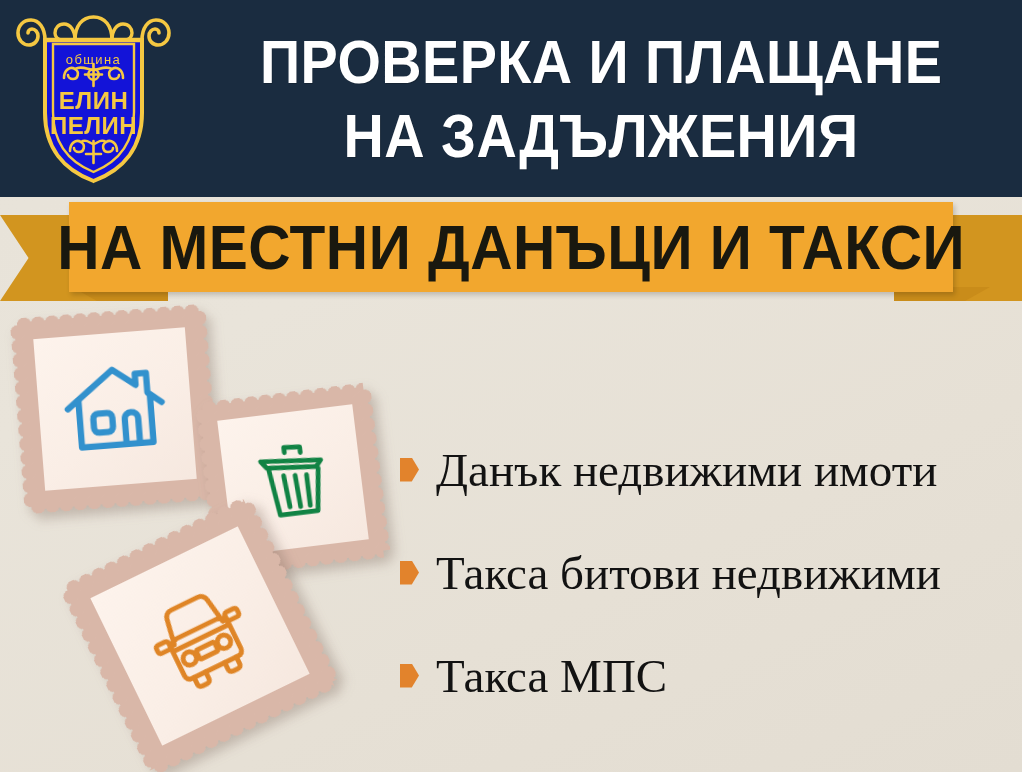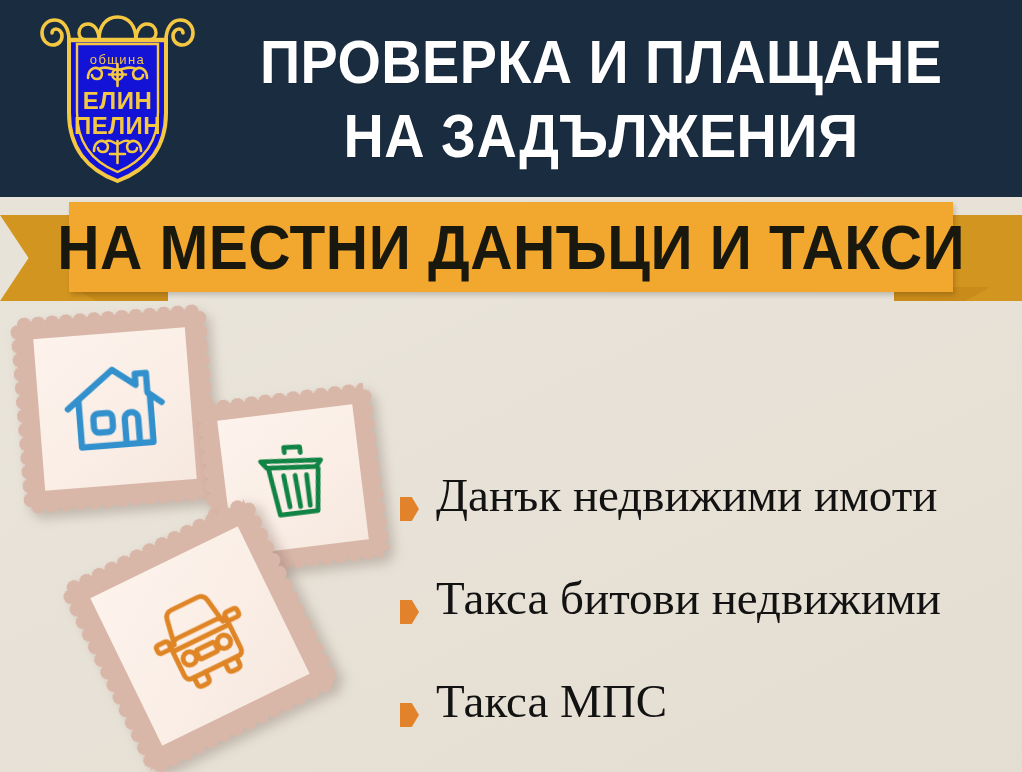--- a/index.html
+++ b/index.html
@@ -25,21 +25,21 @@
     left: 0;
     top: 0;
     width: 1022px;
     height: 197px;
     background: #1a2c40;
     z-index: 10;
   }
 
   .crest {
     position: absolute;
-    left: 36px;
+    left: 12px;
     top: 8px;
     width: 163px;
     height: 180px;
     z-index: 12;
   }
 
   .header-title {
     position: absolute;
     left: 196px;
     top: 16px;
@@ -174,21 +174,21 @@
   
   .tax-list {
     position: absolute;
     left: 400px;
     top: 418px;
     width: 610px;
     z-index: 6;
   }
   .tax-item {
     display: flex;
-    align-items: flex-end;
+    align-items: center;
     height: 103px;
   }
   .bullet {
     flex: 0 0 auto;
     width: 19px;
     height: 24px;
     margin-right: 17px;
     background: #e2832c;
     clip-path: polygon(0% 0%, 62% 0%, 100% 50%, 62% 100%, 0% 100%);
   }

